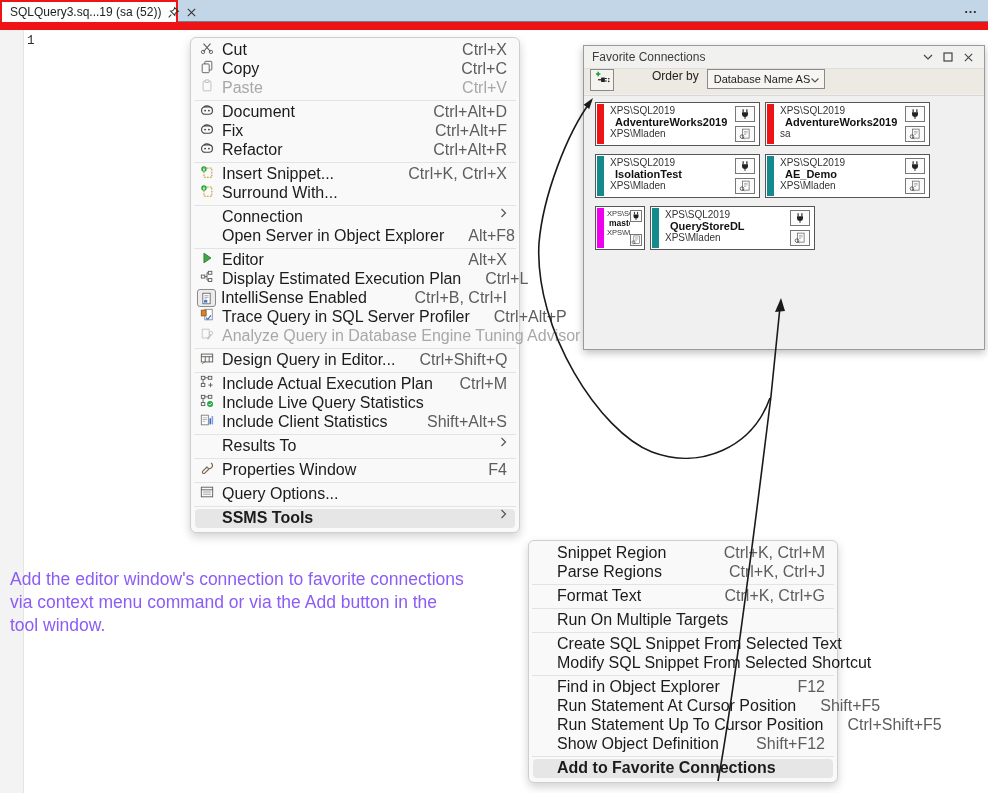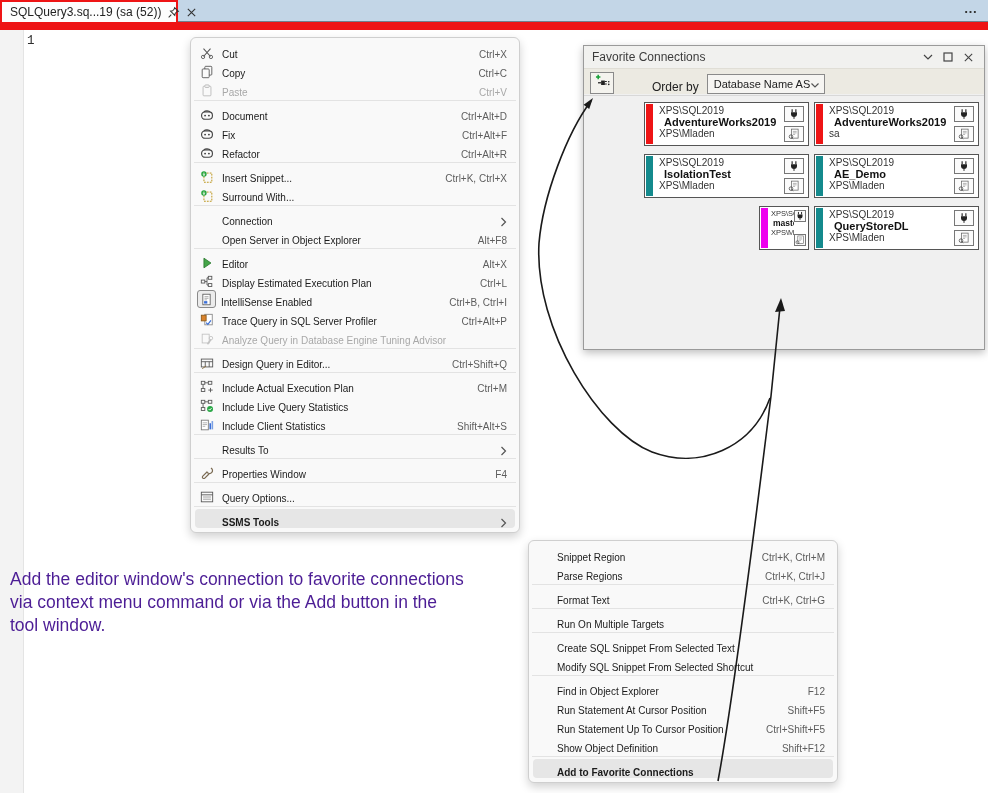--- a/index.html
+++ b/index.html
@@ -19,61 +19,61 @@
   .tab-overflow { position:absolute; right:10px; top:4px; font-size:13px; font-weight:700; color:#333; letter-spacing:1px; }
   .redbar { position:absolute; left:0; top:22px; width:988px; height:8px; background:#ee1415; }
   
   .gutter { position:absolute; left:0; top:30px; width:24px; height:763px; background:#f3f3f3; border-right:1px solid #e4e4e4;}
   .line-number { position:absolute; left:27px; top:34px; font-family:"Liberation Mono","DejaVu Sans Mono",monospace; font-size:12.5px; color:#2d2d2d; }
   
   .menu { position:absolute; background:#f9f9f9; border:1px solid #cfcfcf; border-radius:6px;
     box-shadow:0 4px 10px rgba(0,0,0,.18); padding:3px 0 4px 0; z-index:20; }
   #context-menu { left:190px; top:37px; width:330px; }
   #ssms-submenu { left:528px; top:540px; width:310px; }
-  .menu-item { height:19px; display:flex; align-items:flex-end; margin:0 4px; padding:0 8px 0 2px; border-radius:4px; font-size:10px; }
+  .menu-item { height:19px; display:flex; align-items:flex-start; margin:0 4px; padding:0 8px 0 2px; border-radius:4px; font-size:16px; }
   .menu-item.highlighted { background:#e6e6e6;font-weight:bold; }
   .menu-item.disabled .mi-label, .menu-item.disabled .mi-shortcut { color:#a8a8a8; }
   .mi-icon { width:20px; flex:none; display:flex; align-items:center; justify-content:center; margin-right:5px; }
   .mi-icon.checked { border:1px solid #8a8a8a; border-radius:3px; background:#ececec; width:19px; height:18px; }
   .mi-icon svg { display:block; }
   .mi-label { flex:1; white-space:nowrap; color:#1b1b1b; }
   .mi-shortcut { margin-left:24px; color:#5d5d5d; white-space:nowrap; display:flex; align-items:center; }
   #ssms-submenu .menu-item { padding-left:24px; }
   .menu-sep { height:1px; background:#e3e3e3; margin:2px 3px; }
   
   .toolwin { position:absolute; left:583px; top:45px; width:402px; height:305px;
     background:#f0f0f0; border:1px solid #9a9a9a; box-shadow:0 3px 8px rgba(0,0,0,.25); z-index:10; }
   .tw-titlebar { height:22px; background:#f1f1ef; display:flex; align-items:center; padding:0 6px 0 8px; }
   .tw-title { font-size:12px; color:#3c3c3c; flex:1; }
   .tw-btn { width:20px; height:18px; display:flex; align-items:center; justify-content:center; }
-  .tw-toolbar { height:26px; background:#eceae2; border-top:1px solid #e0ded6; display:flex; align-items:flex-end; padding:0 6px; }
+  .tw-toolbar { height:26px; background:#eceae2; border-top:1px solid #e0ded6; display:flex; align-items:flex-start; padding:0 6px; }
   .add-btn { width:24px; height:22px; border:1px solid #8a8a8a; background:#f4f3ee; display:flex; align-items:center; justify-content:center; }
   .orderby-label { font-size:12px; color:#222; margin:0 8px 0 38px; }
   .combo { width:118px; height:20px; border:1px solid #8a8a8a; background:#f6f5f2; display:flex; align-items:center; padding:0 4px 0 6px; }
   .combo-value { flex:1; font-size:11px; color:#222; white-space:nowrap; overflow:hidden; }
   .cards-area { position:absolute; left:0; top:49px; right:0; bottom:0; background:#f0f0f0; border-top:1px solid #d8d8d8;
-    padding:6px 0 0 17px; display:flex; flex-wrap:wrap; align-content:flex-start; overflow:hidden;justify-content:flex-end; }
+    padding:6px 0 0 11px; display:flex; flex-wrap:wrap; align-content:flex-start; overflow:hidden; }
   .card { width:165px; height:44px; background:#ffffff; border:1px solid #555; margin:0 5px 8px 0;
     position:relative; display:flex; overflow:hidden; }
   .card-stripe { width:7px; margin:1px; flex:none; }
   .card-text { flex:1; padding:2px 0 0 5px; overflow:hidden; }
   .card-server { font-size:10px; color:#333; white-space:nowrap; }
   .card-db { font-size:11px; font-weight:700; color:#111; white-space:nowrap; padding-left:5px; }
   .card-user { font-size:10px; color:#333; white-space:nowrap; }
   .card-icons { width:24px; flex:none; display:flex; flex-direction:column; justify-content:space-between; padding:3px 3px 3px 0; }
   .card-ibtn { width:20px; height:16px; border:1px solid #777; background:#fbfbfb; display:flex; align-items:center; justify-content:center; }
   .card-ibtn svg { display:block; }
   .card.compact { width:50px; }
   .card.compact .card-server, .card.compact .card-user { font-size:7.5px; }
   .card.compact .card-db { font-size:8.5px; padding-left:2px; }
   .card.compact .card-text { padding-left:2px; }
   .card.compact .card-icons { width:14px; padding-right:1px; }
   .card.compact .card-ibtn { width:12px; height:12px; }
   
-  .caption { position:absolute; left:10px; top:568px; width:520px; font-size:17.5px; line-height:1.32; color:#4c1d95; }
+  .caption { position:absolute; left:10px; top:568px; width:520px; font-size:17.5px; line-height:1.32; color:#8b5cf6; }
   .caption span { display:block; }
   
   .arrows { position:absolute; left:0; top:0; z-index:40; pointer-events:none; }
 </style>
 </head>
 <body>
 
 <div class="tabstrip" style="background: rgb(195, 214, 231);">
   <div class="tab" style="border-color: rgb(238, 20, 21);">
     <span class="tab-title">SQLQuery3.sq...19 (sa (52))</span>

